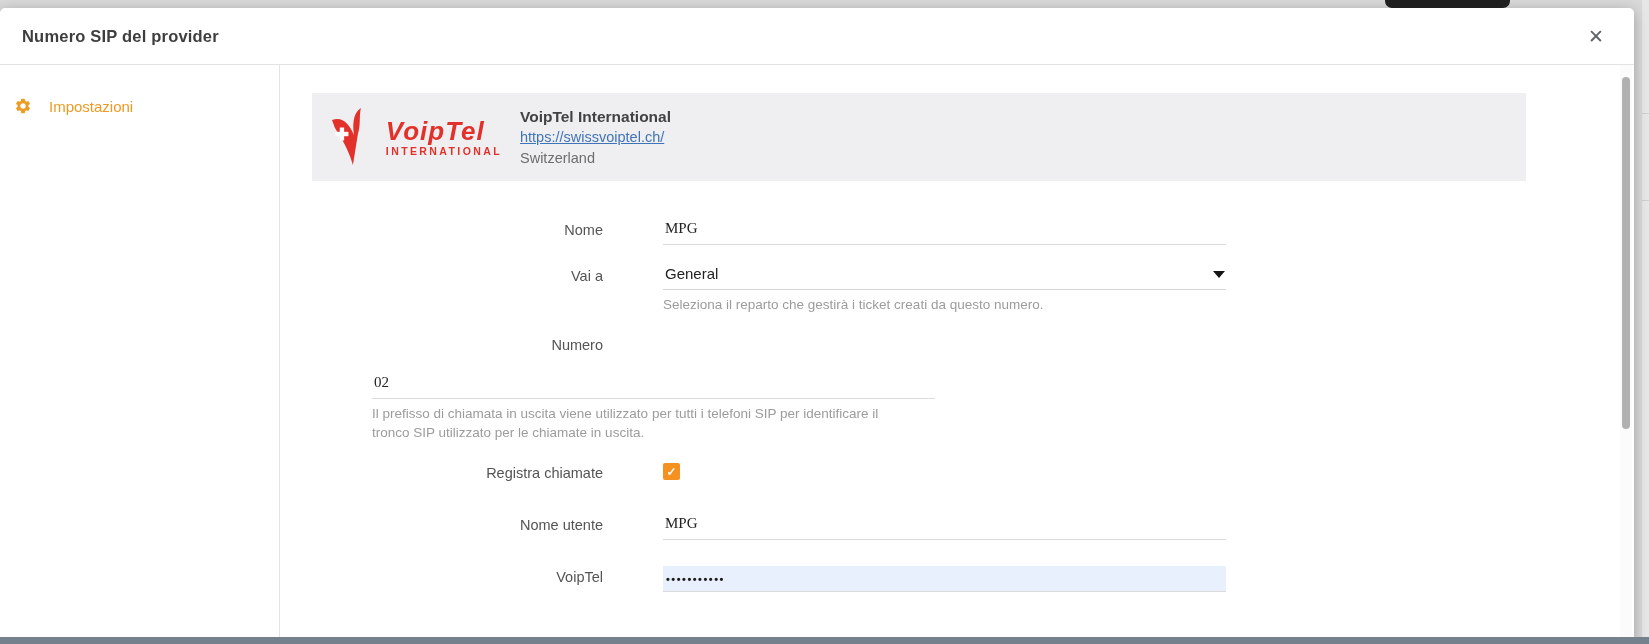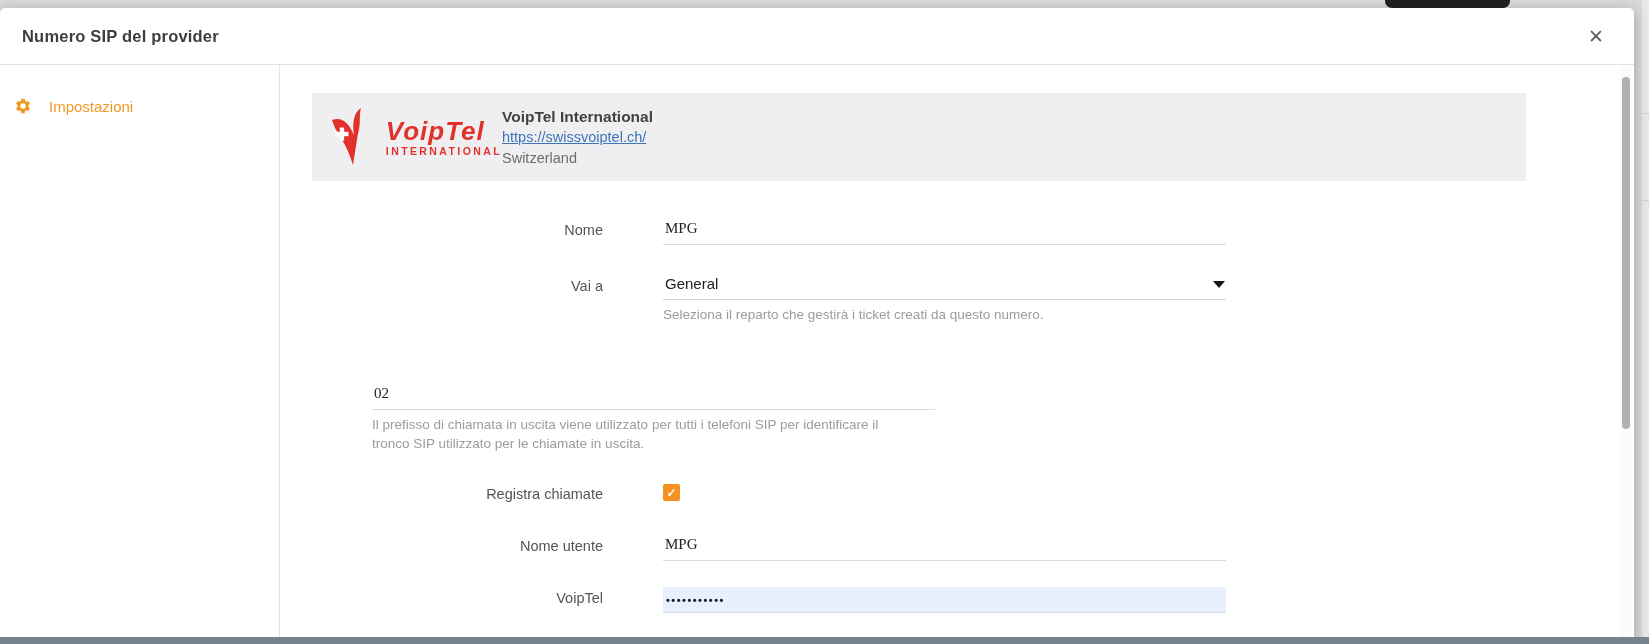--- a/index.html
+++ b/index.html
@@ -63,28 +63,28 @@
 
   
   .card{
     width:1214px;height:88px;background:#efeff1;
     display:flex;align-items:center;padding-left:18px;box-sizing:border-box;
   }
   .logo{display:flex;align-items:center;width:172px;flex:none;}
   .logo-text{margin-left:4px;line-height:1;}
   .logo-main{font-size:26px;font-weight:800;color:#e2312a;letter-spacing:1px;font-style:italic;}
   .logo-sub{font-size:10.5px;font-weight:700;color:#e2312a;letter-spacing:2.4px;margin-top:2px;}
-  .card-info{}
+  .card-info{margin-left:18px;}
   .card-name{font-size:15.5px;font-weight:700;color:#424242;line-height:21px;}
   .card-url{font-size:14.5px;color:#3f74b8;line-height:21px;text-decoration:underline;cursor:pointer;}
   .card-country{font-size:14.5px;color:#6d6d6d;line-height:20px;}
 
   
   .form{margin-top:38px;}
-  .row{display:flex;margin-bottom:30px;}
+  .row{display:flex;margin-bottom:20px;}
   .row-label{width:291px;text-align:right;color:#545454;font-size:14.5px;padding-top:3px;flex:none;}
   .row-field{margin-left:60px;width:563px;flex:none;position:relative;}
   .text-input{
     width:100%;box-sizing:border-box;border:none;border-bottom:1px solid #dbdbdb;
     font-size:15px;color:#222;padding:0 0 7px 2px;background:transparent;
     font-family:Liberation Serif, serif;outline:none;
   }
   .select-field{
     border-bottom:1px solid #d7d3dc;padding:0 0 7px 2px;font-size:15px;color:#222;
     cursor:pointer;position:relative;
@@ -192,20 +192,21 @@
           <div class="row-field">
             <div class="select-field">
               <span>General</span>
               <span class="select-arrow"></span>
             </div>
             <div class="help">Seleziona il reparto che gestirà i ticket creati da questo numero.</div>
           </div>
         </div>
 
         <div class="row">
+          <div class="row-label">Numero</div>
         </div>
 
         <div class="row">
           <div class="row-field">
             <input class="text-input" type="text" value="02" style="">
             <div class="help">Il prefisso di chiamata in uscita viene utilizzato per tutti i telefoni SIP per identificare il tronco SIP utilizzato per le chiamate in uscita.</div>
           </div>
         </div>
 
         <div class="row row-check">

